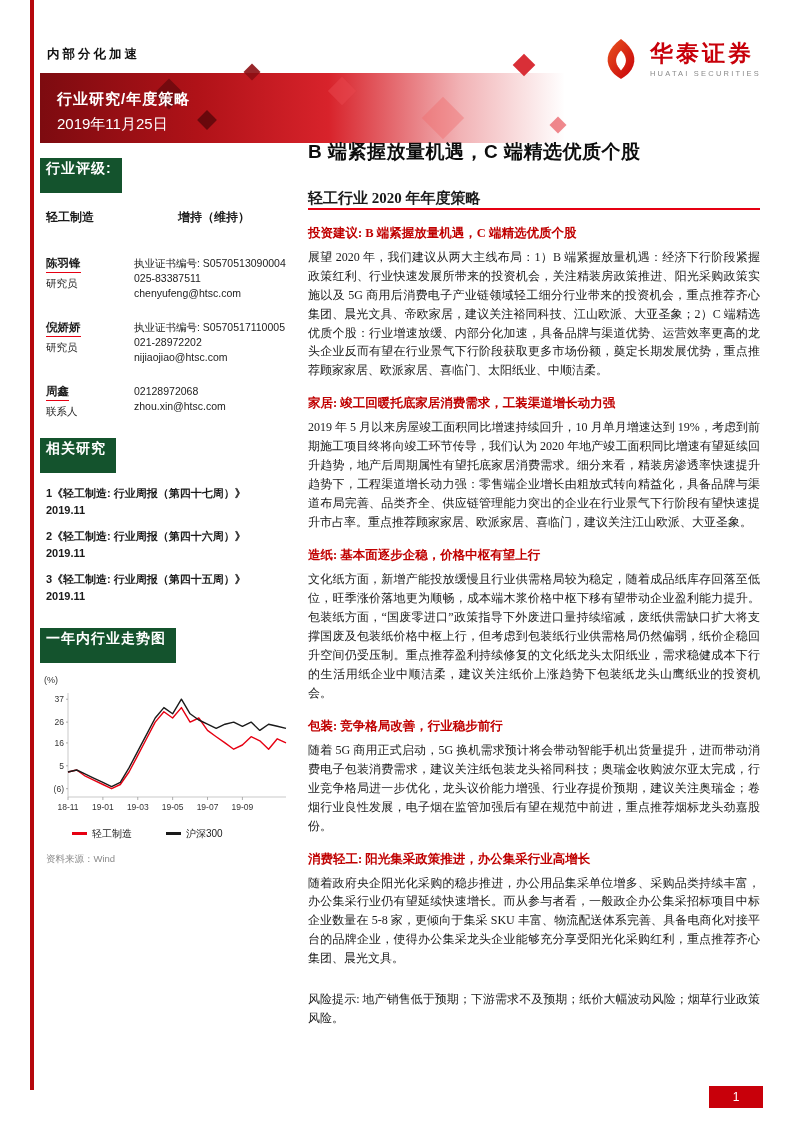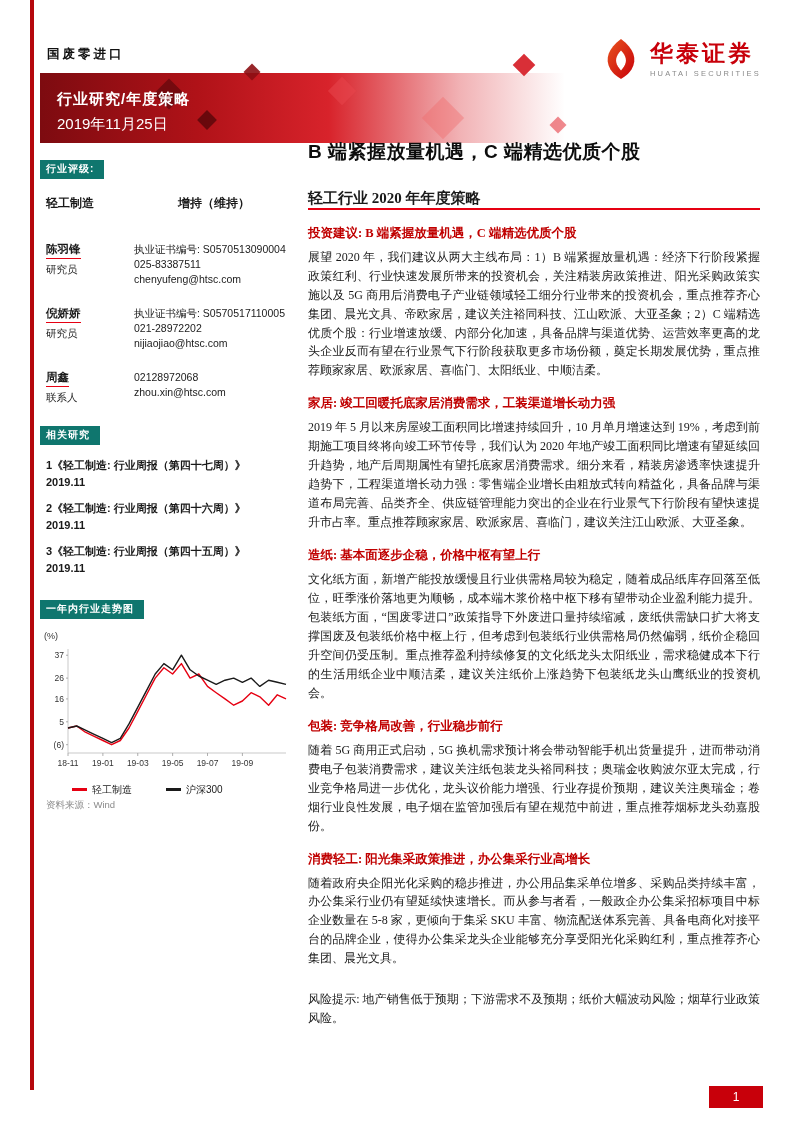--- a/index.html
+++ b/index.html
@@ -26,41 +26,41 @@
   .banner-date{position:absolute;left:17px;top:42px;color:#fff;font-size:15px;}
 
   .brand{position:absolute;left:600px;top:38px;display:flex;align-items:center;}
   .brand-icon{width:42px;height:42px;display:block;}
   .brand-text{display:flex;flex-direction:column;margin-left:8px;}
   .brand-cn{color:#c8000a;font-size:23px;font-weight:bold;letter-spacing:3px;line-height:26px;}
   .brand-en{color:#8a8a8a;font-size:7.5px;letter-spacing:2.2px;margin-top:3px;}
 
   
   .sidebar{position:absolute;left:40px;top:158px;width:252px;}
-  .black-label{display:inline-block;background:#0f766e;color:#fff;font-size:10px;font-weight:bold;
-    padding:2px 10px 3px 6px;letter-spacing:1px;}
+  .black-label{display:inline-block;background:#14532d;color:#fff;font-size:14px;font-weight:bold;
+    padding:2px 10px 15px 6px;letter-spacing:1px;}
   .rating-row{display:grid;grid-template-columns:132px 1fr;margin-top:16px;font-size:12px;font-weight:bold;padding-left:6px;}
   .analysts{margin-top:30px;padding-left:6px;}
   .analyst{display:grid;grid-template-columns:88px 1fr;font-size:10.5px;line-height:15px;margin-bottom:19px;}
   .a-name{display:inline-block;font-size:11.5px;font-weight:bold;border-bottom:1.5px solid #e60012;padding-bottom:1px;}
   .a-role{display:block;margin-top:3px;}
   .a-right span{display:block;}
   .related-block{margin-top:10px;}
   .related-item{padding-left:6px;margin-top:13px;font-size:11px;}
   .related-title{font-weight:bold;line-height:1.35;display:block;}
   .related-date{font-weight:bold;display:block;margin-top:3px;}
   .chart-label-gap{margin-top:26px;}
   .chart-block{margin-top:12px;padding-left:2px;}
   .chart-ylabel{font-size:9px;color:#333;margin-left:2px;display:block;}
   .tick-label{font-size:8.5px;fill:#333;font-family:"Liberation Sans","DejaVu Sans",sans-serif;}
   .x-label{font-size:8.5px;fill:#333;font-family:"Liberation Sans","DejaVu Sans",sans-serif;}
   .legend{display:flex;gap:34px;margin:4px 0 0 30px;font-size:10px;align-items:center;}
   .legend-item{display:flex;align-items:center;}
   .legend-marker{display:inline-block;width:15px;height:2.5px;margin-right:5px;}
-  .chart-source{margin-top:2px;font-size:9.5px;color:#8a8a8a;padding-left:6px;}
+  .chart-source{margin-top:12px;font-size:9.5px;color:#8a8a8a;padding-left:6px;}
 
   
   .main{position:absolute;left:308px;top:140px;width:452px;}
   .doc-title{font-size:19px;font-weight:bold;color:#0d0d0d;letter-spacing:.5px;line-height:1.3;margin:0;}
   .doc-subtitle{margin-top:24px;border-bottom:2px solid #e60012;
     font-family:"Liberation Serif","DejaVu Serif",serif;font-size:15px;font-weight:bold;}
   .section{margin-top:15px;}
   .section-heading{color:#c00000;font-weight:bold;font-size:12.5px;margin:0 0 6px 0;
     font-family:"Liberation Serif","DejaVu Serif",serif;}
   .section-body,.risk{font-family:"Liberation Serif","DejaVu Serif",serif;font-size:12px;line-height:1.58;
@@ -68,21 +68,21 @@
   .risk{margin-top:22px;}
 
   .page-num{position:absolute;right:30px;bottom:14px;width:54px;height:22px;background:#c8000a;color:#fff;
     font-size:12px;display:flex;align-items:center;justify-content:center;}
 </style>
 </head>
 <body>
 
 <div class="left-rule"></div>
 
-<div class="report-type">国废零进口</div>
+<div class="report-type">内部分化加速</div>
 
 <div class="banner">
   <div class="diamond d1"></div>
   <div class="diamond d2"></div>
   <div class="diamond d3"></div>
   <div class="diamond d4"></div>
   <div class="diamond d5"></div>
   <div class="diamond d6"></div>
   <div class="diamond d7"></div>
   <div class="banner-category">行业研究/年度策略</div>

